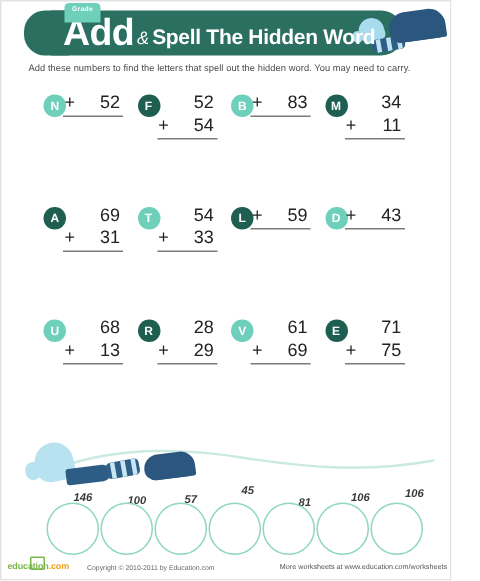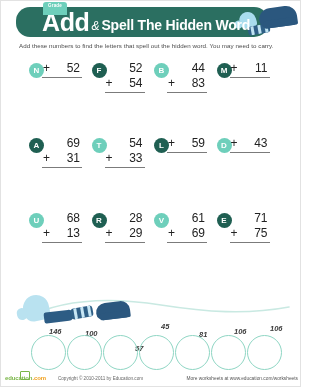--- a/index.html
+++ b/index.html
@@ -414,29 +414,29 @@
           <div class="nums">
             <span class="top">52</span>
             <span class="bot"><span class="plus">+</span><span>54</span></span>
           </div>
         </div>
       </div>
       <div class="cell">
         <div class="prob">
           <div class="bubble light">B</div>
           <div class="nums">
-            <span class="top">44</span>
             <span class="bot"><span class="plus">+</span><span>83</span></span>
           </div>
         </div>
       </div>
       <div class="cell">
         <div class="prob">
           <div class="bubble dark">M</div>
           <div class="nums">
+            <span class="top">34</span>
             <span class="bot"><span class="plus">+</span><span>11</span></span>
           </div>
         </div>
       </div>
     </div>
 
     <div class="row">
       <div class="cell">
         <div class="prob">
           <div class="bubble dark">A</div>
@@ -524,21 +524,21 @@
       <span style="left:3px"></span>
         <span style="left:10px"></span>
         <span style="left:17px"></span>
     </div>
     <div class="art-hat2"></div>
   </div>
 
   <div class="answers">
     <div class="ans-num" style="left:18px; top:4px;text-align:center;">146</div>
     <div class="ans-num" style="left:54px; top:6px;">100</div>
-    <div class="ans-num" style="left:104px; top:5px;margin-top:16px;">57</div>
+    <div class="ans-num" style="left:92px; top:5px;">57</div>
     <div class="ans-num" style="left:130px; top:-1px;font-style:italic;">45</div>
     <div class="ans-num" style="left:168px; top:7px;">81</div>
     <div class="ans-num" style="left:203px; top:4px;">106</div>
     <div class="ans-num" style="left:239px; top:1px;">106</div>
 
     <div class="ans" style="left:0px;"></div>
     <div class="ans" style="left:36px;"></div>
     <div class="ans" style="left:72px;"></div>
     <div class="ans" style="left:108px;"></div>
     <div class="ans" style="left:144px;"></div>

